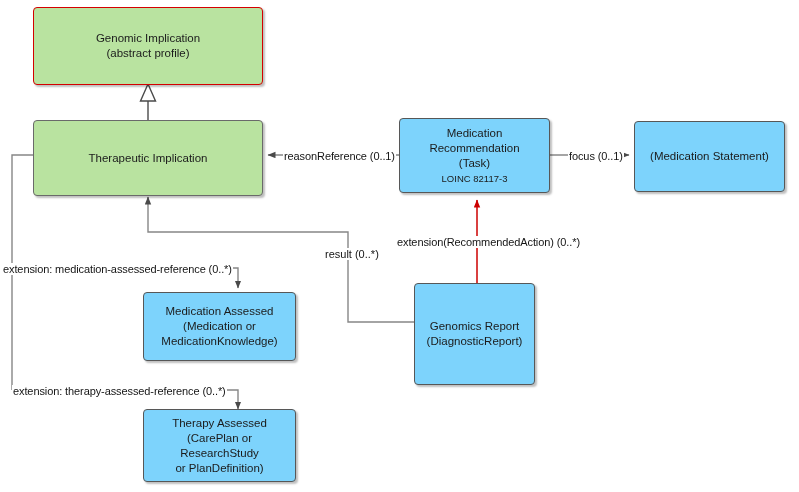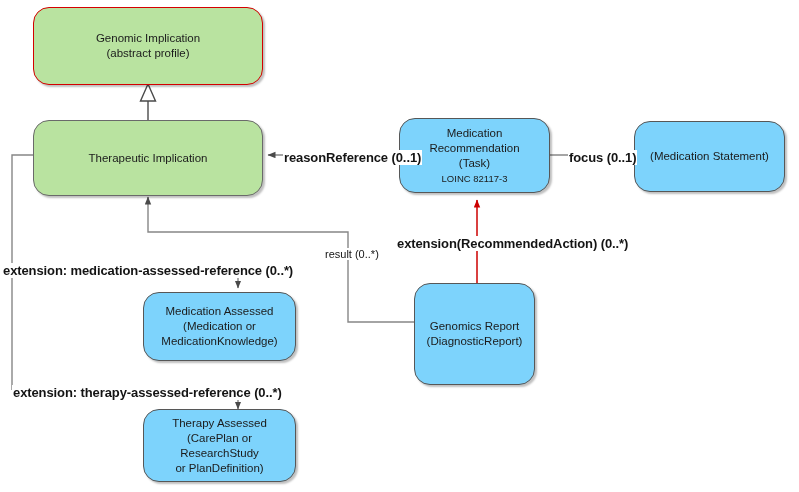--- a/index.html
+++ b/index.html
@@ -21,21 +21,21 @@
     position: absolute;
     left: 0;
     top: 0;
     width: 799px;
     height: 492px;
     pointer-events: none;
   }
   .node {
     position: absolute;
     box-sizing: border-box;
-    border-radius: 16px;
+    border-radius: 4px;
     display: flex;
     align-items: center;
     justify-content: center;
     text-align: center;
     color: #1b1b1b;
     font-size: 11.5px;
     line-height: 15px;
     box-shadow: 2px 2px 2px rgba(0,0,0,0.25);
     z-index: 2;
   }
@@ -55,22 +55,22 @@
     border: 1.3px solid #575757;
   }
   .loinc {
     font-size: 9.5px;
     line-height: 13px;
     display: block;
     margin-top: 1px;
   }
   .edge-label {
     position: absolute;
-    font-size: 13px;
-    font-weight: bold;
+    font-size: 11px;
+    font-weight: normal;
     color: #141414;
     white-space: nowrap;
     background: #ffffff;
     padding: 0 1px;
     z-index: 3;
     letter-spacing: -0.1px;
   }
   .edge-label.plain {
     font-weight: normal;
     font-size: 11px;

